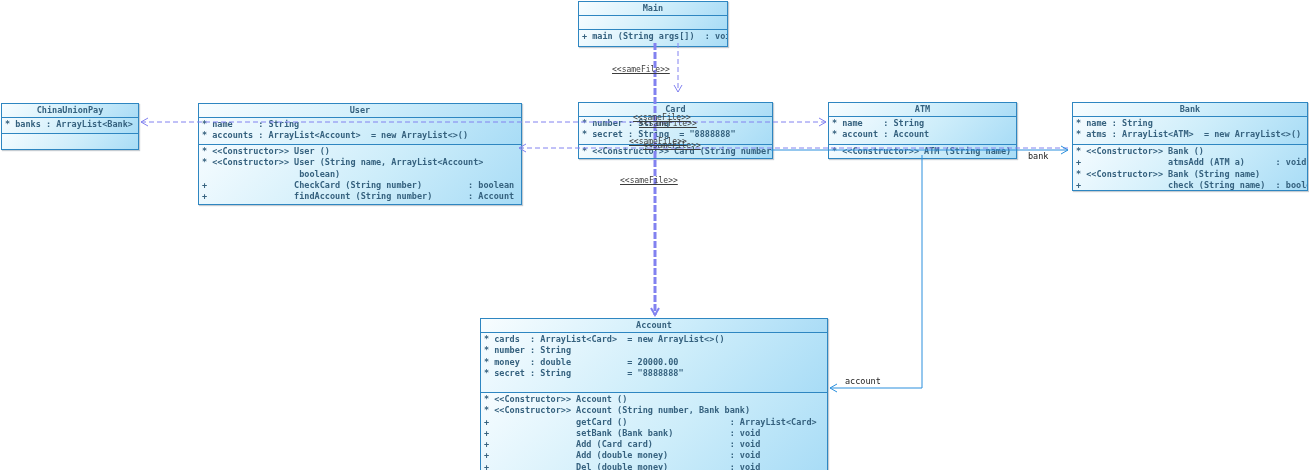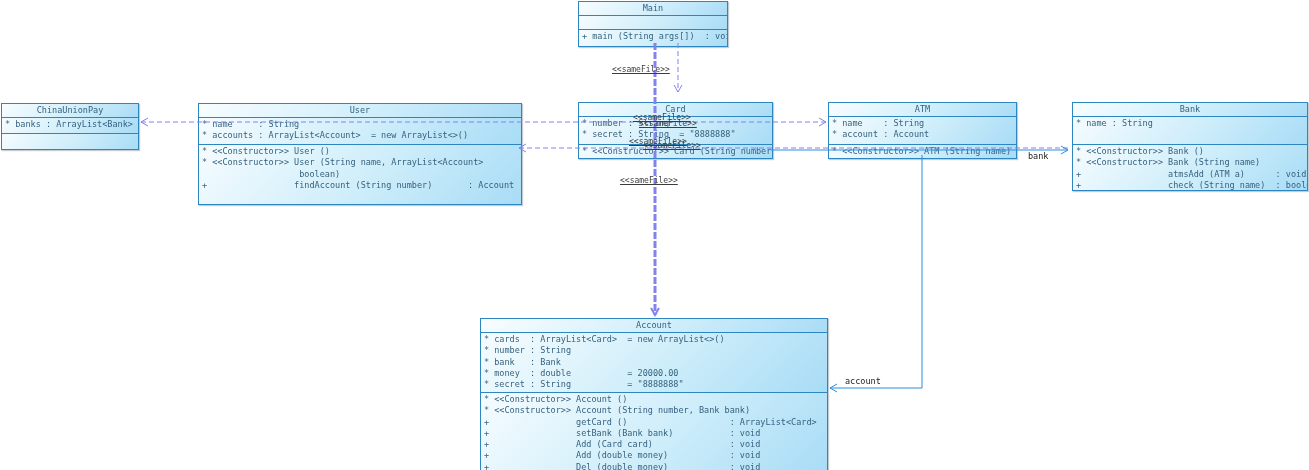--- a/index.html
+++ b/index.html
@@ -1,19 +1,19 @@
 <!DOCTYPE html>
 <html><head>
 <meta charset="utf-8">
 <style>
   html,body{margin:0;padding:0;background:#ffffff;}
   .stage{position:relative;width:1309px;height:470px;background:#ffffff;overflow:hidden;
          font-family:"DejaVu Sans Mono",monospace;}
   .uml-class{position:absolute;border:1px solid #2e86c1;box-shadow:1px 1px 1px rgba(90,110,125,.35);
-             background:#ec4899;font-size:8.5px;color:#35617e;}
+             background:#ec4899;font-size:8.5px;color:#35617e;font-weight:bold;}
   .uml-title{height:13px;line-height:13px;text-align:center;
              border-bottom:1px solid #2e86c1;
              background:linear-gradient(135deg,#f8fdff 0%,#cfeefb 55%,#aadcf6 100%);
              white-space:pre;overflow:hidden;}
   .uml-section{background:linear-gradient(135deg,#f6fcff 0%,#cdedfa 55%,#a8dcf6 100%);
                overflow:hidden;padding:1px 0 0 3px;}
   .uml-section.attrs{border-bottom:1px solid #2e86c1;}
   .uml-row{white-space:pre;line-height:11.3px;height:11.3px;}
   .edge-label{position:absolute;font-size:8.5px;color:#222;white-space:pre;line-height:9px;}
   .stereo-label{position:absolute;font-size:8px;color:#3d3d3d;white-space:pre;line-height:9px;text-decoration:underline;}
@@ -41,20 +41,21 @@
       <div class="uml-class" style="left: 198px; top: 103px; width: 322px;">
         <div class="uml-title">User</div>
         <div class="uml-section attrs" style="height: 25px;">
           <div class="uml-row">* name     : String</div>
           <div class="uml-row">* accounts : ArrayList&lt;Account&gt;  = new ArrayList&lt;&gt;()</div>
         </div>
         <div class="uml-section ops" style="height: 58px;">
           <div class="uml-row">* &lt;&lt;Constructor&gt;&gt; User ()</div>
           <div class="uml-row">* &lt;&lt;Constructor&gt;&gt; User (String name, ArrayList&lt;Account&gt;</div>
           <div class="uml-row">                   boolean)</div>
+          <div class="uml-row">+                 CheckCard (String number)         : boolean</div>
           <div class="uml-row">+                 findAccount (String number)       : Account</div>
         </div>
       </div>
       <div class="uml-class" style="left: 578px; top: 102px; width: 193px;">
         <div class="uml-title">Card</div>
         <div class="uml-section attrs" style="height: 26px;">
           <div class="uml-row">* number : String</div>
           <div class="uml-row">* secret : String  = "8888888"</div>
         </div>
         <div class="uml-section ops" style="height: 12px;">
@@ -68,34 +69,34 @@
           <div class="uml-row">* account : Account</div>
         </div>
         <div class="uml-section ops" style="height: 12px;">
           <div class="uml-row">* &lt;&lt;Constructor&gt;&gt; ATM (String name)</div>
         </div>
       </div>
       <div class="uml-class" style="left: 1072px; top: 102px; width: 234px;">
         <div class="uml-title">Bank</div>
         <div class="uml-section attrs" style="height: 26px;">
           <div class="uml-row">* name : String</div>
+          <div class="uml-row">* atms : ArrayList&lt;ATM&gt;  = new ArrayList&lt;&gt;()</div>
         </div>
         <div class="uml-section ops" style="height: 44px;">
           <div class="uml-row">* &lt;&lt;Constructor&gt;&gt; Bank ()</div>
+          <div class="uml-row">+                 atmsAdd (ATM a)      : void</div>
           <div class="uml-row">* &lt;&lt;Constructor&gt;&gt; Bank (String name)</div>
-          <div class="uml-row">+                 atmsAdd (ATM a)      : void</div>
           <div class="uml-row">+                 check (String name)  : boolean</div>
         </div>
       </div>
       <div class="uml-class" style="left: 480px; top: 318px; width: 346px;">
         <div class="uml-title">Account</div>
         <div class="uml-section attrs" style="height: 58px;">
           <div class="uml-row">* cards  : ArrayList&lt;Card&gt;  = new ArrayList&lt;&gt;()</div>
           <div class="uml-row">* number : String</div>
-          <div class="uml-row">* bank   : Bank</div>
           <div class="uml-row">* money  : double           = 20000.00</div>
           <div class="uml-row">* secret : String           = "8888888"</div>
         </div>
         <div class="uml-section ops" style="height: 78px;">
           <div class="uml-row">* &lt;&lt;Constructor&gt;&gt; Account ()</div>
           <div class="uml-row">* &lt;&lt;Constructor&gt;&gt; Account (String number, Bank bank)</div>
           <div class="uml-row">+                 getCard ()                    : ArrayList&lt;Card&gt;</div>
           <div class="uml-row">+                 setBank (Bank bank)           : void</div>
           <div class="uml-row">+                 Add (Card card)               : void</div>
           <div class="uml-row">+                 Add (double money)            : void</div>

